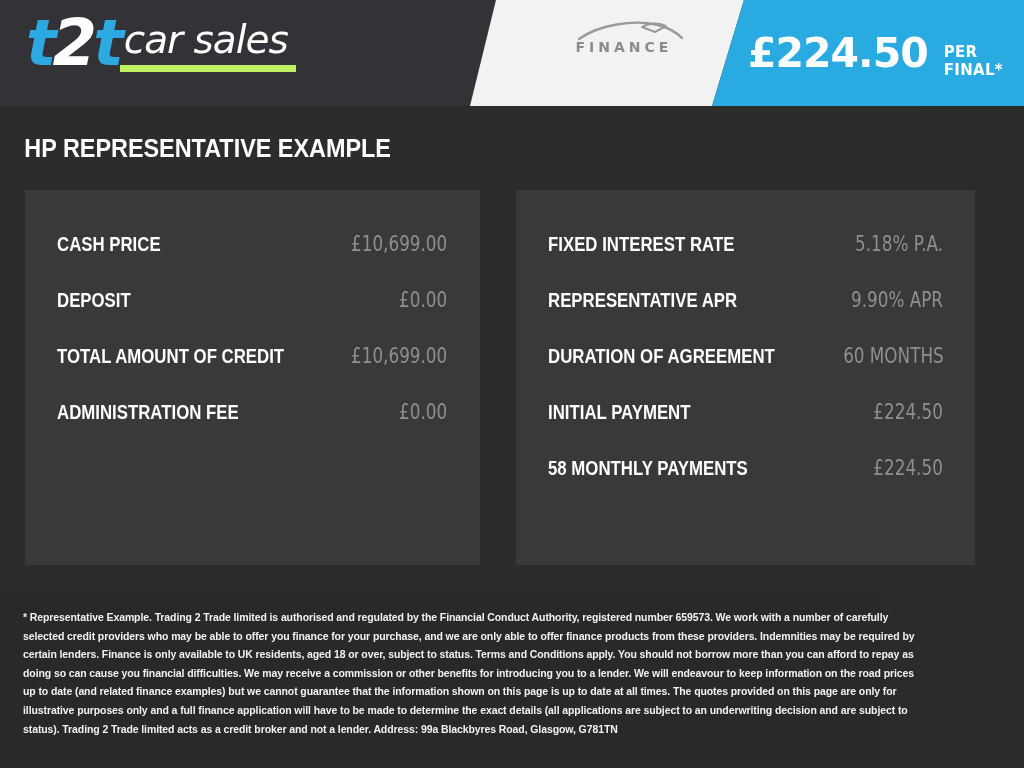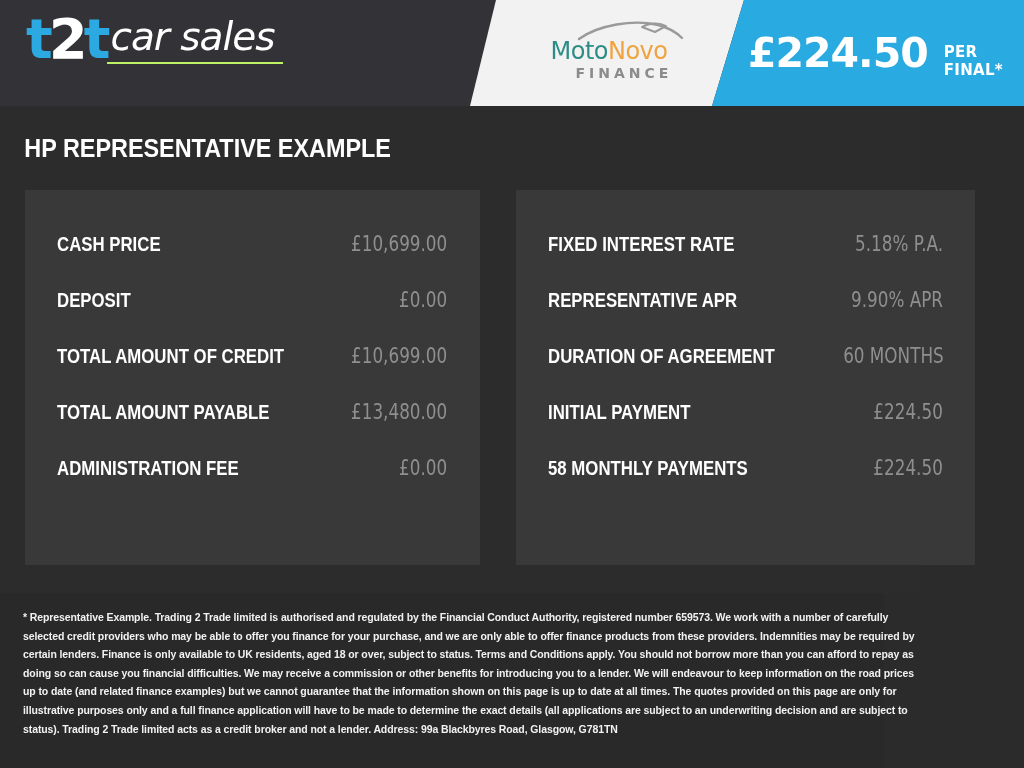--- a/index.html
+++ b/index.html
@@ -30,33 +30,33 @@
   }
 
   
   .t2t-logo {
     position:absolute; left:26px; top:12px;
     display:flex; align-items:flex-end;
     white-space:nowrap;
   }
   .t2t-mark {
     font-family:"DejaVu Sans", sans-serif;
-    font-weight:bold;
-    font-size:56px; line-height:0.98;
+    font-style:italic; font-weight:bold;
+    font-size:64px; line-height:0.98;
     letter-spacing:-6px;
     color:#2da9e2;
   }
   .t2t-mark .white-2 { color:#ffffff; padding:0 2px; }
   .t2t-suffix {
     font-family:"DejaVu Sans", sans-serif;
     font-style:italic;
     font-size:39px; line-height:1;
     letter-spacing:-1px;
     color:#ffffff;
-    border-bottom:2px solid #bef264;
+    border-bottom:7px solid #bef264;
     padding:0 8px 6px 4px;
     margin:0 0 3px 2px;
   }
 
   
   .motonovo {
     position:absolute; left:524px; top:18px;
     width:170px; text-align:center;
     font-family:"DejaVu Sans", sans-serif;
   }
@@ -148,21 +148,20 @@
   <div class="t2t-logo">
     <div class="t2t-mark"><span>t</span><span class="white-2">2</span><span>t</span></div>
     <div class="t2t-suffix">car sales</div>
   </div>
 
   <div class="motonovo">
     <svg class="mn-swoosh" width="112" height="24" viewBox="0 0 112 24">
       <path d="M3 21 C 22 7, 58 1, 82 7 C 92 9.5, 100 14, 106 20" stroke="#9a9a9a" fill="none" stroke-width="2.4" stroke-linecap="round"></path>
       <path d="M66 9 C 74 4.5, 84 4.5, 90 8 L 79 14 Z" fill="none" stroke="#9a9a9a" stroke-width="2" stroke-linejoin="round"></path>
     </svg>
-    <div class="mn-name"><span class="mn-moto">Moto</span><span class="mn-novo">Novo</span></div>
     <div class="mn-finance">FINANCE</div>
   </div>
 
   <div class="price-banner">
     <div class="price-amount">£224.50</div>
     <div class="price-per">PER FINAL*</div>
   </div>
 </div>
 
 <div class="main">
@@ -177,24 +176,20 @@
       </div>
       <div class="frow">
         <span class="lbl">DEPOSIT</span>
         <span class="val">£0.00</span>
       </div>
       <div class="frow">
         <span class="lbl">TOTAL AMOUNT OF CREDIT</span>
         <span class="val">£10,699.00</span>
       </div>
       <div class="frow">
-        <span class="lbl">TOTAL AMOUNT PAYABLE</span>
-        <span class="val">£13,480.00</span>
-      </div>
-      <div class="frow">
         <span class="lbl">ADMINISTRATION FEE</span>
         <span class="val">£0.00</span>
       </div>
     </div>
 
     <div class="panel">
       <div class="frow">
         <span class="lbl">FIXED INTEREST RATE</span>
         <span class="val">5.18% P.A.</span>
       </div>

